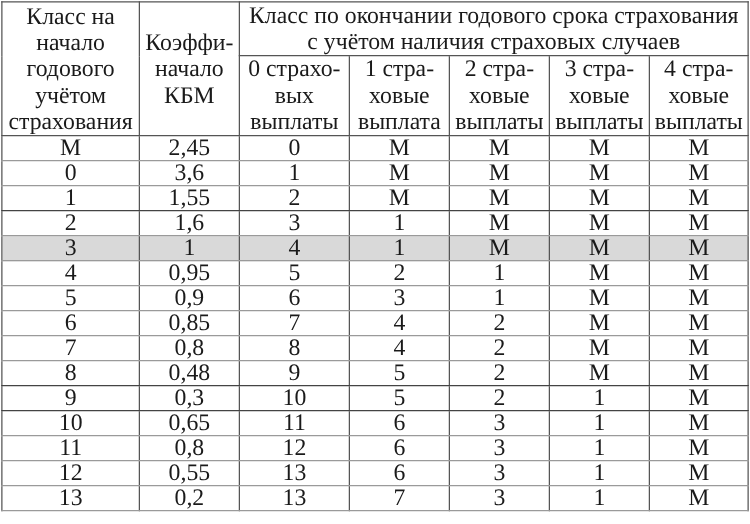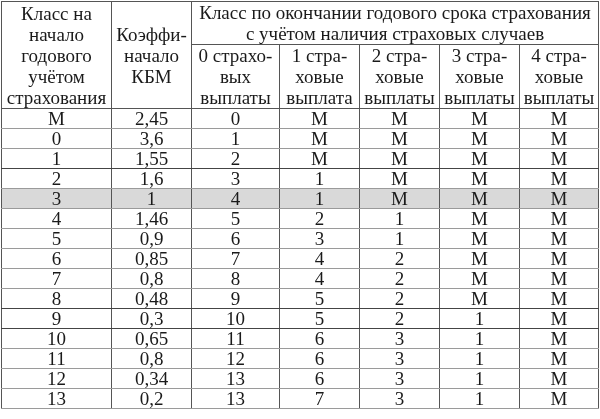--- a/index.html
+++ b/index.html
@@ -130,21 +130,21 @@
         <td>3</td>
         <td>1</td>
         <td>4</td>
         <td>1</td>
         <td>M</td>
         <td>M</td>
         <td>M</td>
       </tr>
       <tr>
         <td>4</td>
-        <td>1,46</td>
+        <td>0,95</td>
         <td>5</td>
         <td>2</td>
         <td>1</td>
         <td>M</td>
         <td>M</td>
       </tr>
       <tr>
         <td>5</td>
         <td>0,9</td>
         <td>6</td>
@@ -202,21 +202,21 @@
         <td>11</td>
         <td>0,8</td>
         <td>12</td>
         <td>6</td>
         <td>3</td>
         <td>1</td>
         <td>M</td>
       </tr>
       <tr>
         <td>12</td>
-        <td>0,34</td>
+        <td>0,55</td>
         <td>13</td>
         <td>6</td>
         <td>3</td>
         <td>1</td>
         <td>M</td>
       </tr>
       <tr>
         <td>13</td>
         <td>0,2</td>
         <td>13</td>

